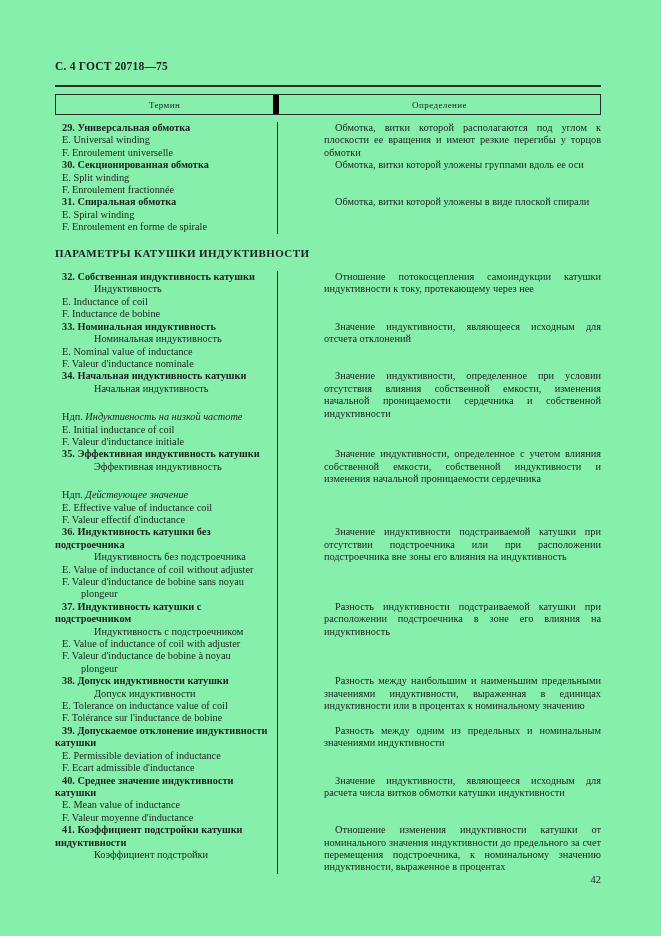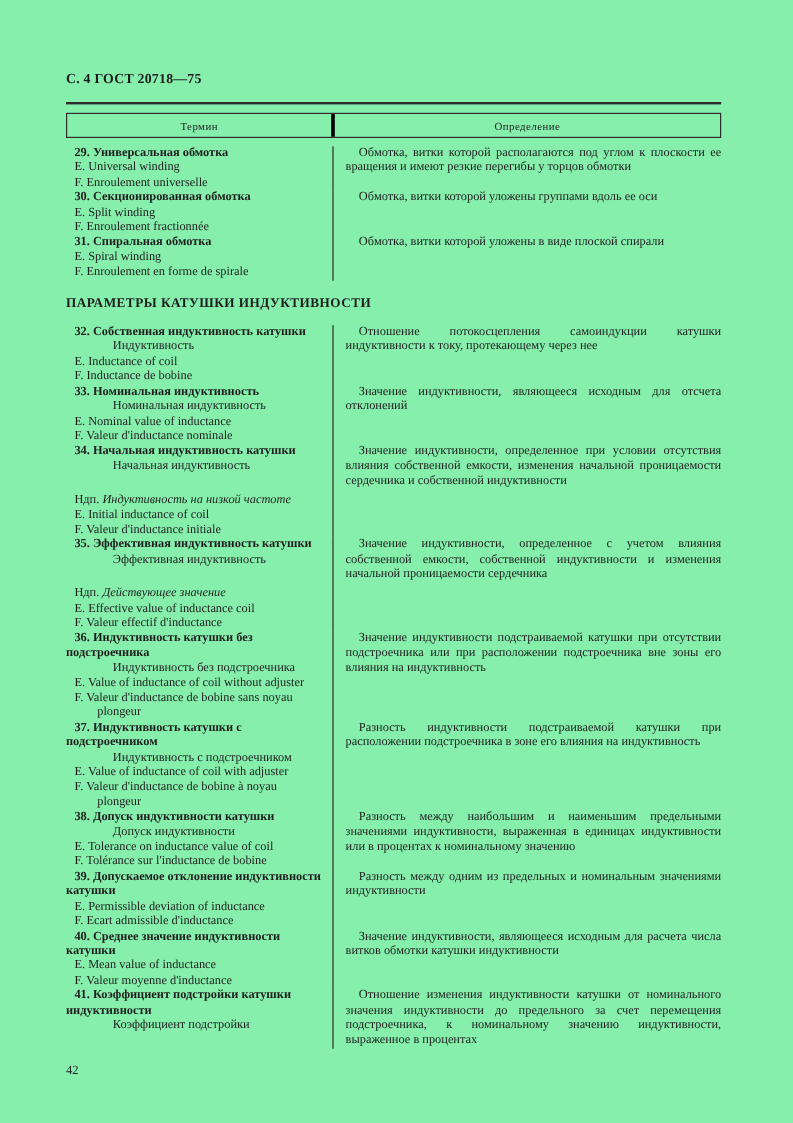--- a/index.html
+++ b/index.html
@@ -28,21 +28,21 @@
   .table-head {
     display: flex;
     border: 1px solid #2c2c2c;
   }
   .th {
     font-size: 9px;
     text-align: center;
     padding: 5px 0 4px;
     letter-spacing: 0.4px;
   }
-  .th-term { width: 223px; border-right: 3px solid #000000; }
+  .th-term { width: 223px; border-right: 6px solid #000000; }
   .th-def { flex: 1; }
   .table-body {
     padding-top: 7px;
     font-size: 10.3px;
     line-height: 12.4px;
   }
   p { margin: 0; }
   .entry { display: flex; justify-content: center; }
   .term-cell {
     width: 223px;
@@ -57,32 +57,32 @@
   .term-line.plain { text-indent: 7px; margin-left: 32px; }
   .term-line.ndp   { text-indent: 7px; margin-top: 16px; }
   .term-line.ndp em { font-style: italic; }
   .term-line.lang {
     padding-left: 26px;
     text-indent: -19px;
   }
   .def-cell p {
     text-indent: 11px;
     text-align: justify;
+    margin-left: 36px;
   }
   .section-heading {
     text-align: left;
     font-weight: bold;
     font-size: 11px;
     letter-spacing: 0.4px;
     margin: 13px 0 12px 0;
   }
   .page-number {
-    text-align: left;
+    text-align: right;
     font-size: 10.5px;
-    margin-top: 13px;
   }
 </style>
 </head>
 <body>
 
 <div class="page">
   <div class="doc-header">С. 4 ГОСТ 20718—75</div>
   <div class="top-rule"></div>
 
   <div class="terms-table">

